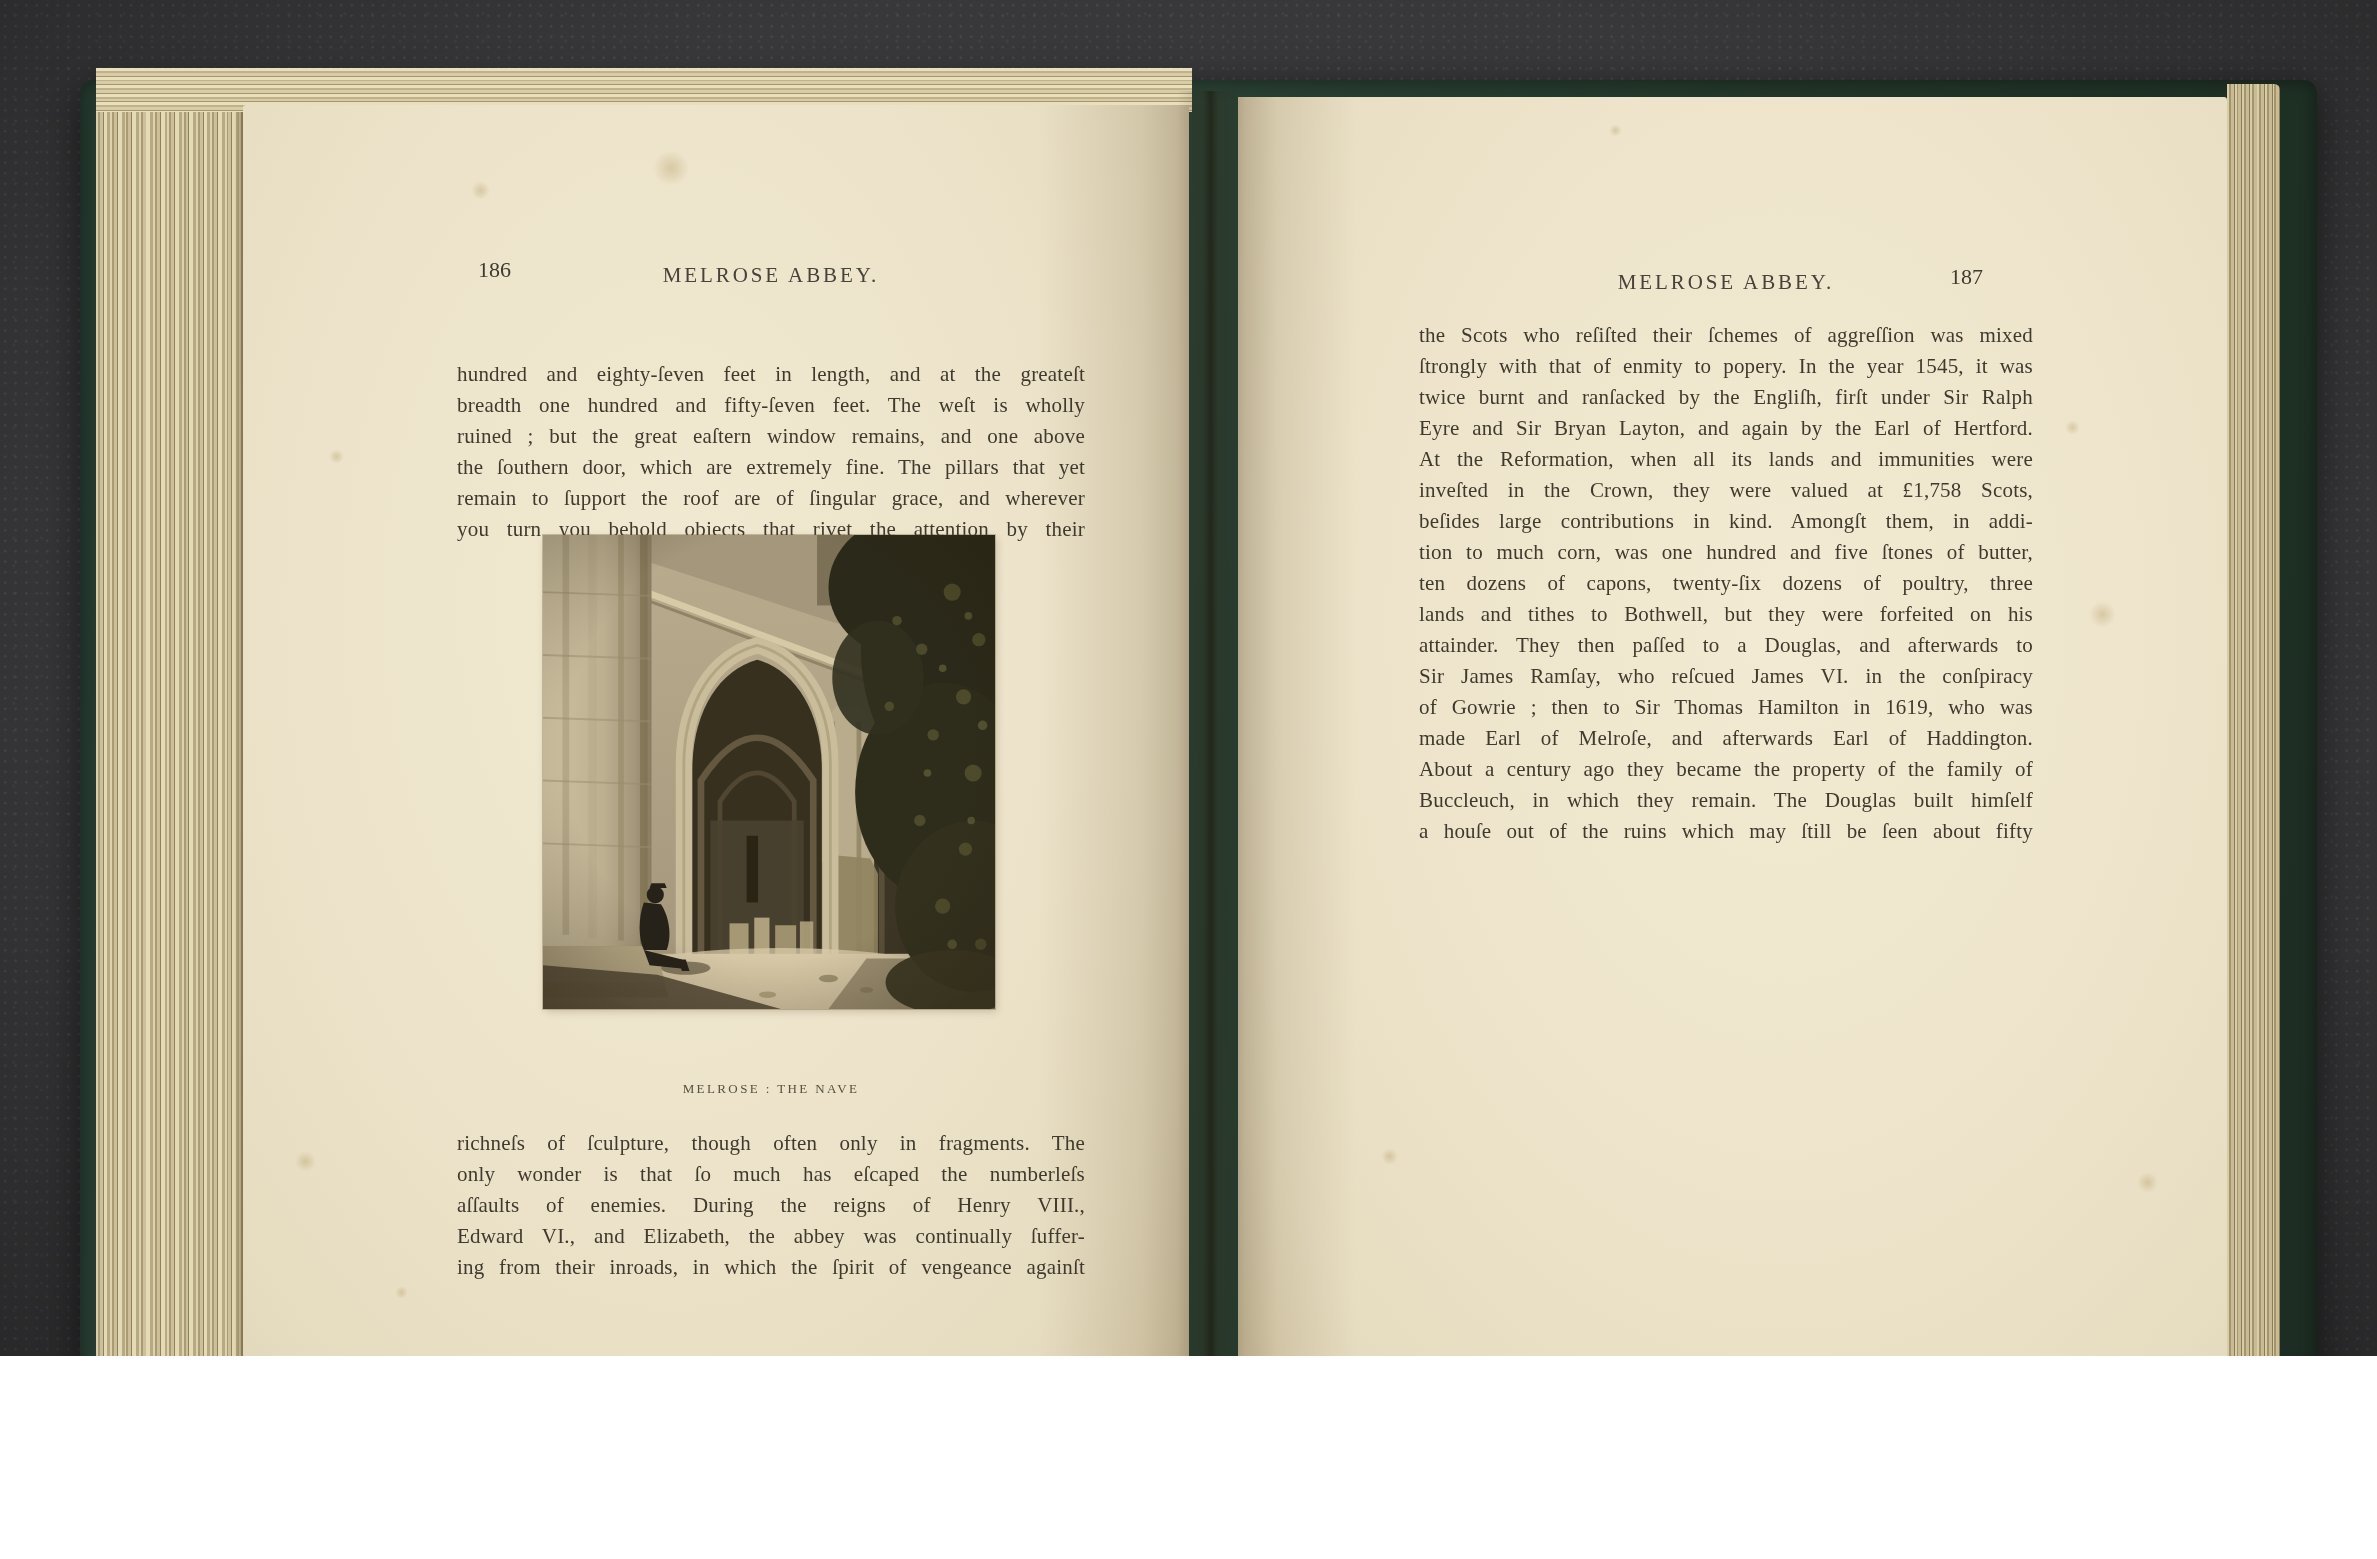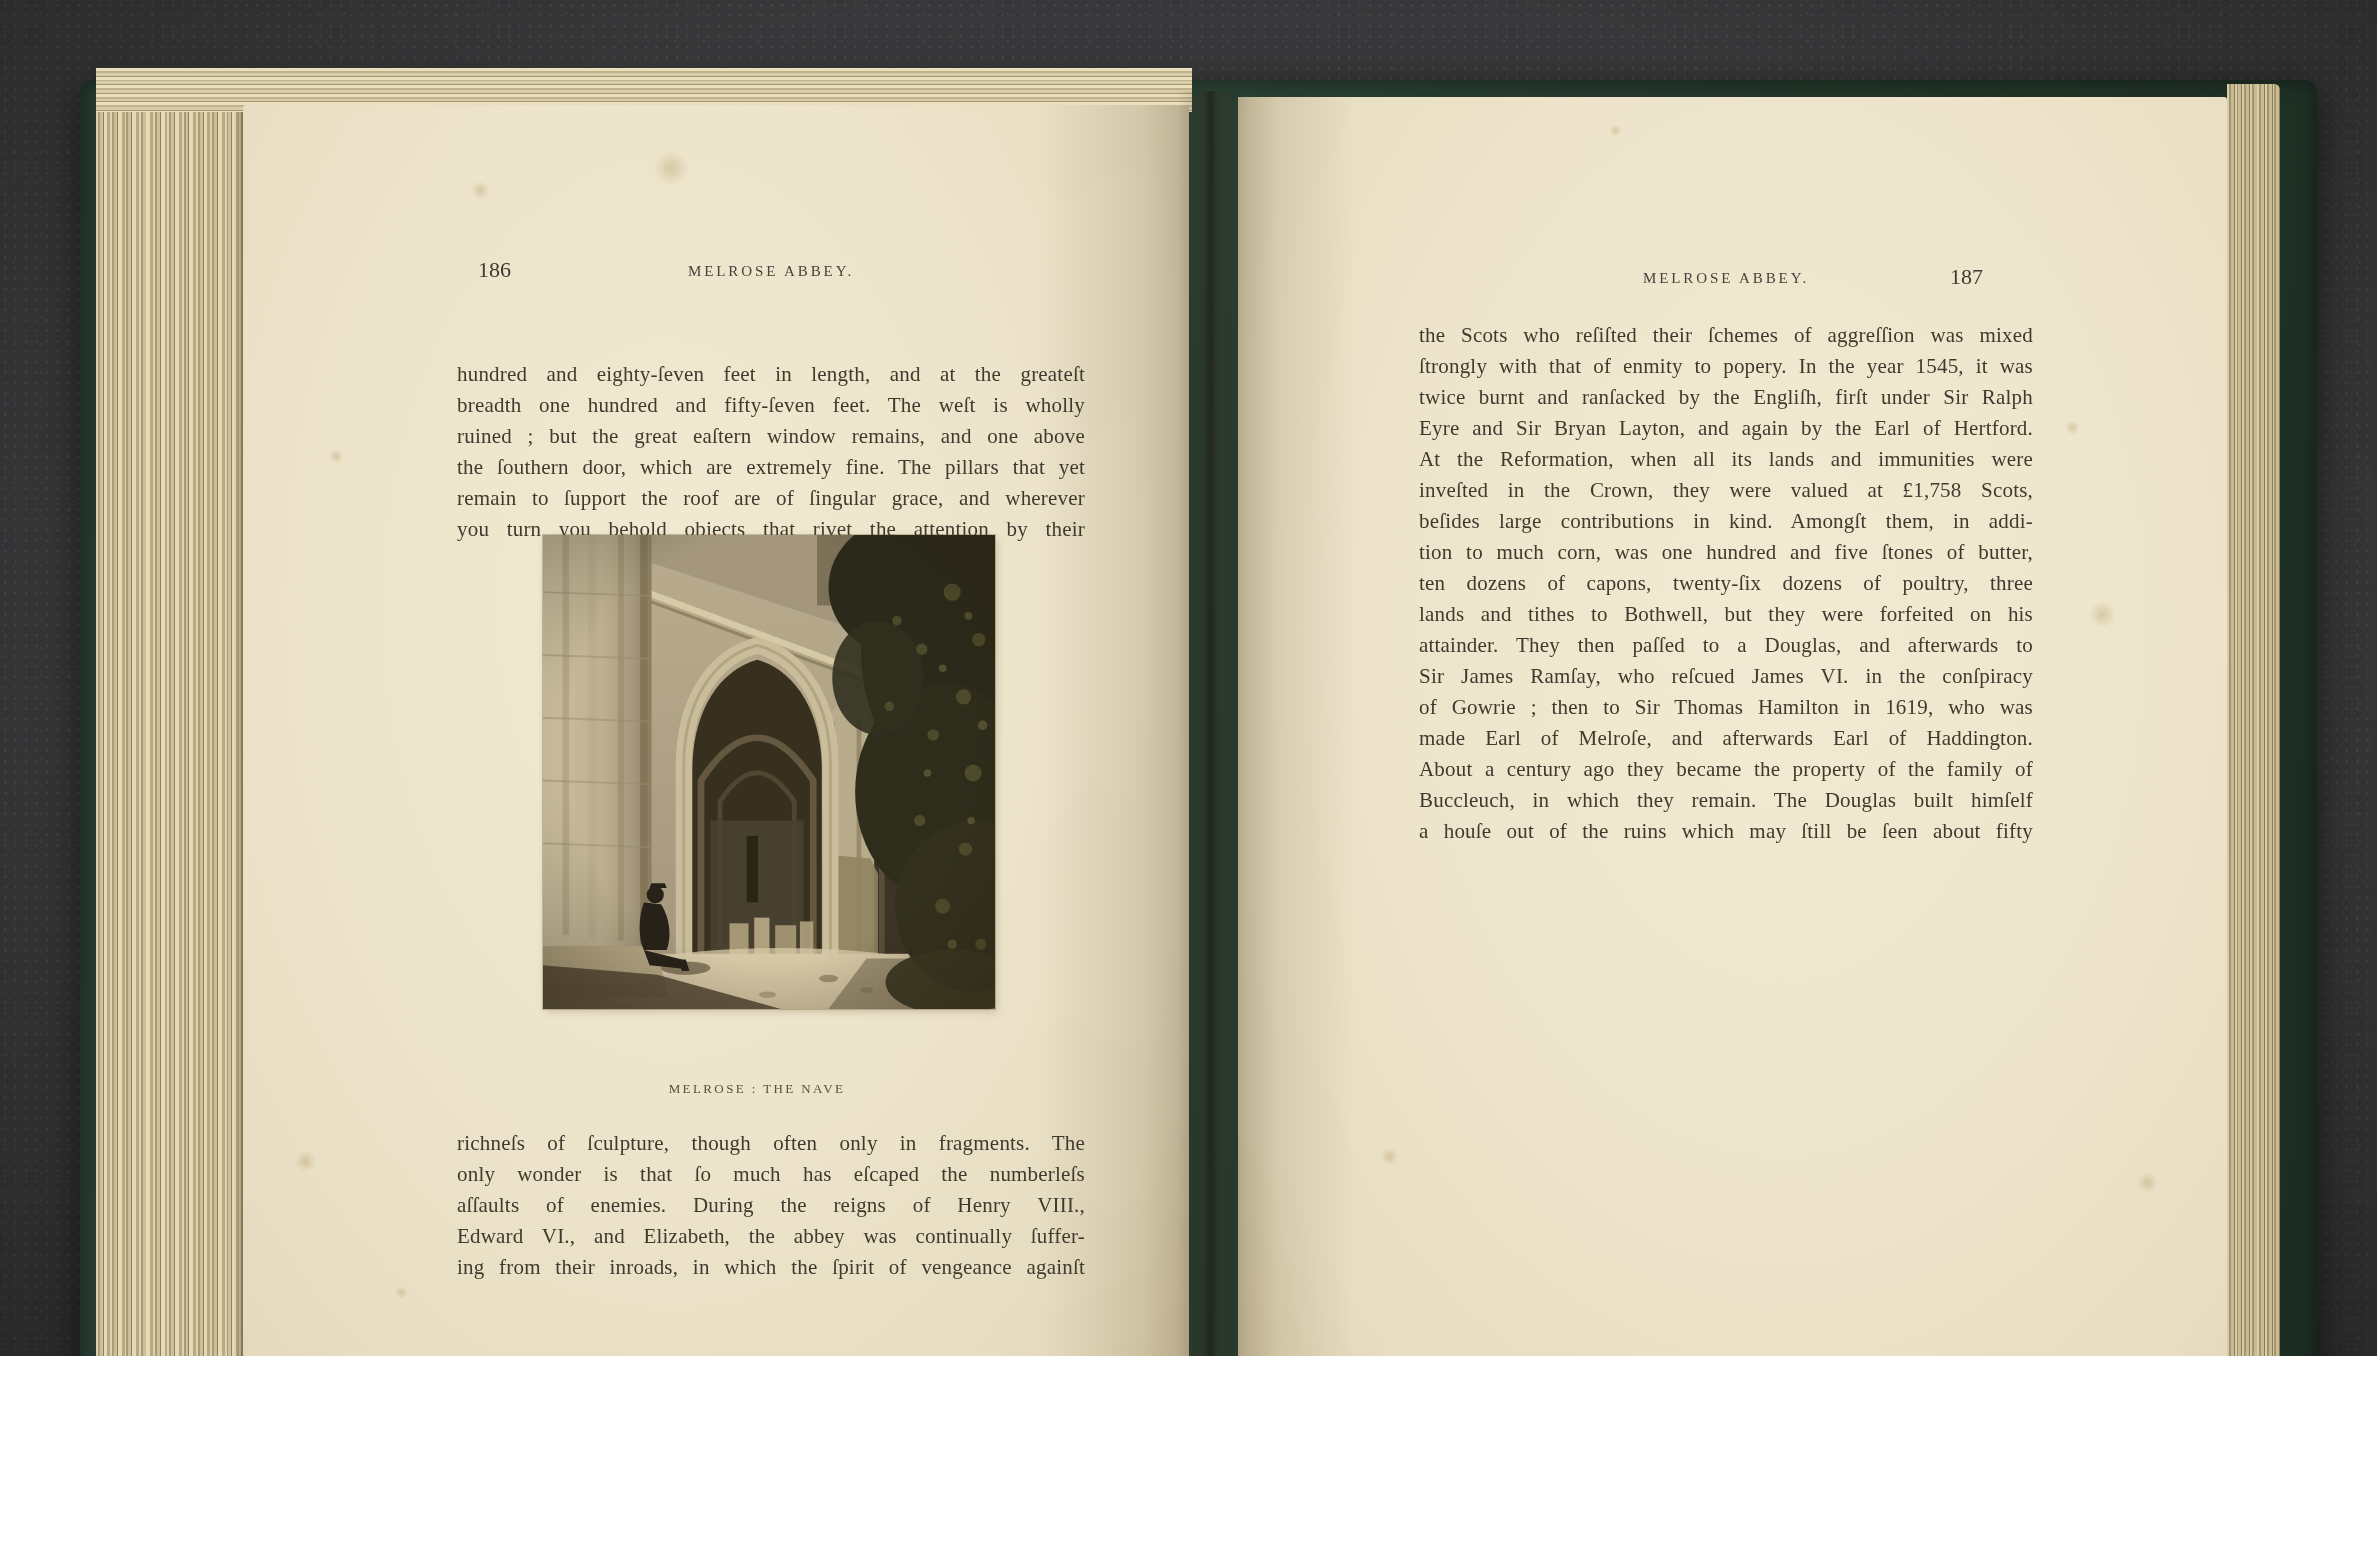--- a/index.html
+++ b/index.html
@@ -52,39 +52,39 @@
     left:1238px; top:97px; width:989px; height:1322px; border-radius:0 2.9px 2.9px 0;
     background:
       linear-gradient(to right, rgba(92,72,40,.32) 0%, rgba(110,88,50,.14) 4%, rgba(110,88,50,0) 12%),
       radial-gradient(ellipse at 55% 40%, #f2ead2 0%, #ede4cb 50%, #e7ddc1 82%, #ddd2b2 100%);
   }
   .gutter {
     position:absolute; left:1177px; top:91px; width:68px; height:1339px; pointer-events:none;
     background: linear-gradient(to right, rgba(50,35,15,0) 0%, rgba(50,35,15,.2) 38%, rgba(28,18,5,.5) 50%, rgba(50,35,15,.18) 60%, rgba(50,35,15,0) 100%);
   }
   .running-head { position:absolute; height:32px; }
-  .head-title { display:block; text-align:center; font-size:15px; letter-spacing:2.9px; color:#47423a; }
+  .head-title { display:block; text-align:center; font-size:21px; letter-spacing:2.9px; color:#47423a; }
   .pageno { position:absolute; top:-5.7px; font-size:22px; color:#3f3a30; }
   .page-left  .running-head { left:214px; top:158px; width:628px; }
   .page-left  .pageno { left:21px; }
   .page-right .running-head { left:181px; top:173px; width:614px; }
   .page-right .pageno { right:50px; }
   .body-text { position:absolute; font-size:21px; line-height:31px; color:#403a2e; letter-spacing:0.2px; }
   .para1 { left:214px; top:209px; width:628px;margin-top:45px; }
   .para2 { left:214px; top:1023px; width:628px; }
   .page-right .body-text { left:181px; top:223px; width:614px; line-height:31px; }
   .tline { text-align:justify; text-align-last:justify; }
   .photo {
     position:absolute; left:300px; top:430px; width:452px; height:474px;
     box-shadow: 0 0 0 1px rgba(100,84,50,.3), 1.9px 2.9px 7.6px rgba(90,70,40,.25);
     background:#b5a98c;
   }
   .photo svg { display:block; width:100%; height:100%; }
   .caption {
-    position:absolute; left:200px; top:976px; width:628px; text-align:center;
+    position:absolute; left:214px; top:976px; width:628px; text-align:center;
     font-size:13px; letter-spacing:2.4px; color:#55503f;
   }
   .spot { position:absolute; border-radius:50%;
     background: radial-gradient(circle, rgba(160,128,60,.28), rgba(160,128,60,0) 70%);
   }
 </style>
 </head>
 <body>
 
 <div class="scene">

